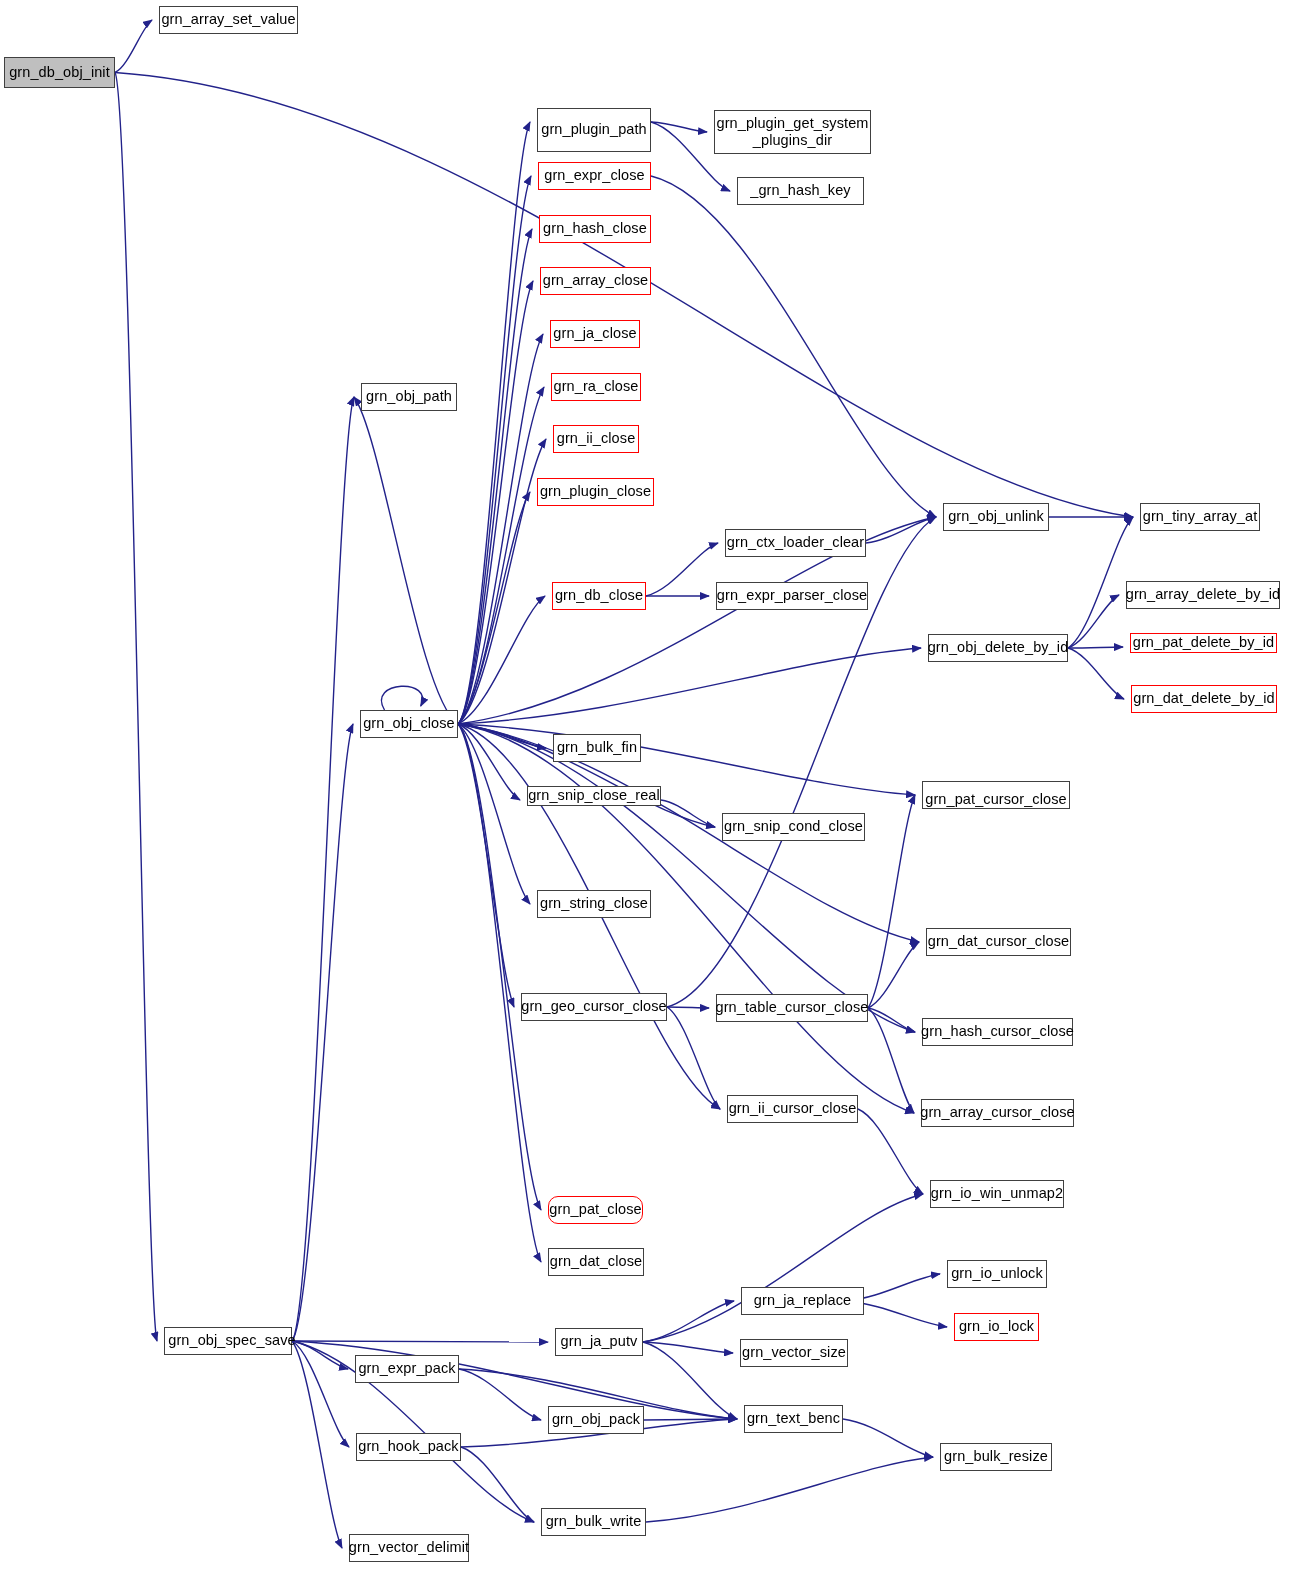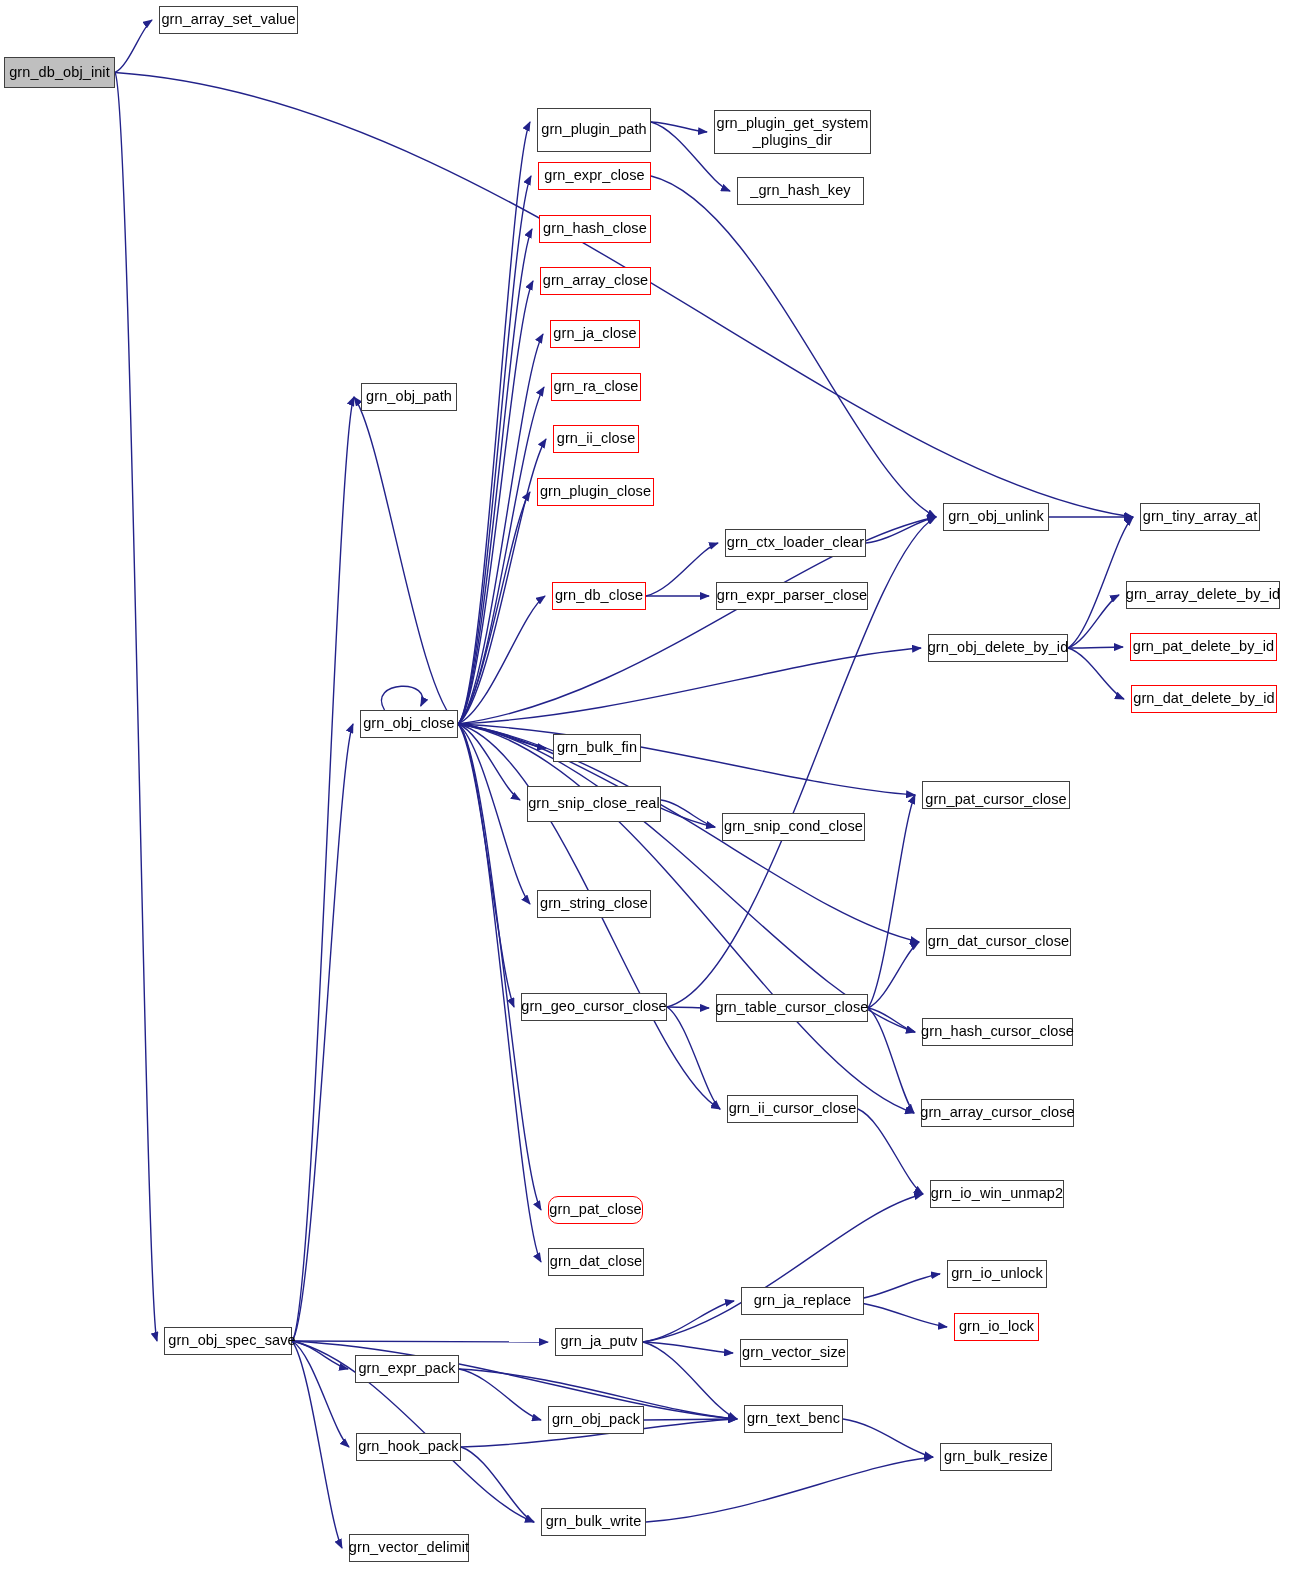--- a/index.html
+++ b/index.html
@@ -149,27 +149,27 @@
       <div class="node" style="left: 361px; top: 383px; width: 96px; height: 28px;"><span>grn_obj_path</span></div>
       <div class="node red" style="left: 551px; top: 373px; width: 90px; height: 28px;"><span>grn_ra_close</span></div>
       <div class="node red" style="left: 553px; top: 425px; width: 86px; height: 28px;"><span>grn_ii_close</span></div>
       <div class="node red" style="left: 537px; top: 478px; width: 117px; height: 28px;"><span>grn_plugin_close</span></div>
       <div class="node" style="left: 943px; top: 503px; width: 106px; height: 28px;"><span>grn_obj_unlink</span></div>
       <div class="node" style="left: 1140px; top: 503px; width: 120px; height: 28px;"><span>grn_tiny_array_at</span></div>
       <div class="node" style="left: 725px; top: 529px; width: 141px; height: 28px;"><span>grn_ctx_loader_clear</span></div>
       <div class="node" style="left: 1126px; top: 581px; width: 154px; height: 28px;"><span>grn_array_delete_by_id</span></div>
       <div class="node red" style="left: 552px; top: 582px; width: 94px; height: 28px;"><span>grn_db_close</span></div>
       <div class="node" style="left: 716px; top: 582px; width: 152px; height: 28px;"><span>grn_expr_parser_close</span></div>
-      <div class="node red" style="left: 1130px; top: 633px; width: 147px; height: 28px;"><span>grn_pat_delete_by_id</span></div>
+      <div class="node red" style="left: 1130px; top: 633px; width: 147px; height: 20px;"><span>grn_pat_delete_by_id</span></div>
       <div class="node" style="left: 928px; top: 634px; width: 140px; height: 28px;"><span>grn_obj_delete_by_id</span></div>
       <div class="node red" style="left: 1131px; top: 685px; width: 146px; height: 28px;"><span>grn_dat_delete_by_id</span></div>
       <div class="node" style="left: 360px; top: 710px; width: 98px; height: 28px;"><span>grn_obj_close</span></div>
       <div class="node" style="left: 553px; top: 734px; width: 88px; height: 28px;"><span>grn_bulk_fin</span></div>
       <div class="node" style="left: 922px; top: 781px; width: 148px; height: 28px; align-items: flex-end;"><span>grn_pat_cursor_close</span></div>
-      <div class="node" style="left: 527px; top: 786px; width: 134px; height: 36px;"><span>grn_snip_close_real</span></div>
+      <div class="node" style="left: 527px; top: 786px; width: 134px; height: 20px;"><span>grn_snip_close_real</span></div>
       <div class="node" style="left: 722px; top: 813px; width: 143px; height: 28px;"><span>grn_snip_cond_close</span></div>
       <div class="node" style="left: 537px; top: 890px; width: 114px; height: 28px;"><span>grn_string_close</span></div>
       <div class="node" style="left: 926px; top: 928px; width: 145px; height: 28px;"><span>grn_dat_cursor_close</span></div>
       <div class="node" style="left: 521px; top: 993px; width: 146px; height: 28px;"><span>grn_geo_cursor_close</span></div>
       <div class="node" style="left: 716px; top: 994px; width: 152px; height: 28px;"><span>grn_table_cursor_close</span></div>
       <div class="node" style="left: 922px; top: 1018px; width: 151px; height: 28px;"><span>grn_hash_cursor_close</span></div>
       <div class="node" style="left: 727px; top: 1095px; width: 131px; height: 28px;"><span>grn_ii_cursor_close</span></div>
       <div class="node" style="left: 921px; top: 1099px; width: 153px; height: 28px;"><span>grn_array_cursor_close</span></div>
       <div class="node" style="left: 930px; top: 1180px; width: 134px; height: 28px;"><span>grn_io_win_unmap2</span></div>
       <div class="node red" style="left: 548px; top: 1196px; width: 95px; height: 28px; border-radius: 10px;"><span>grn_pat_close</span></div>

